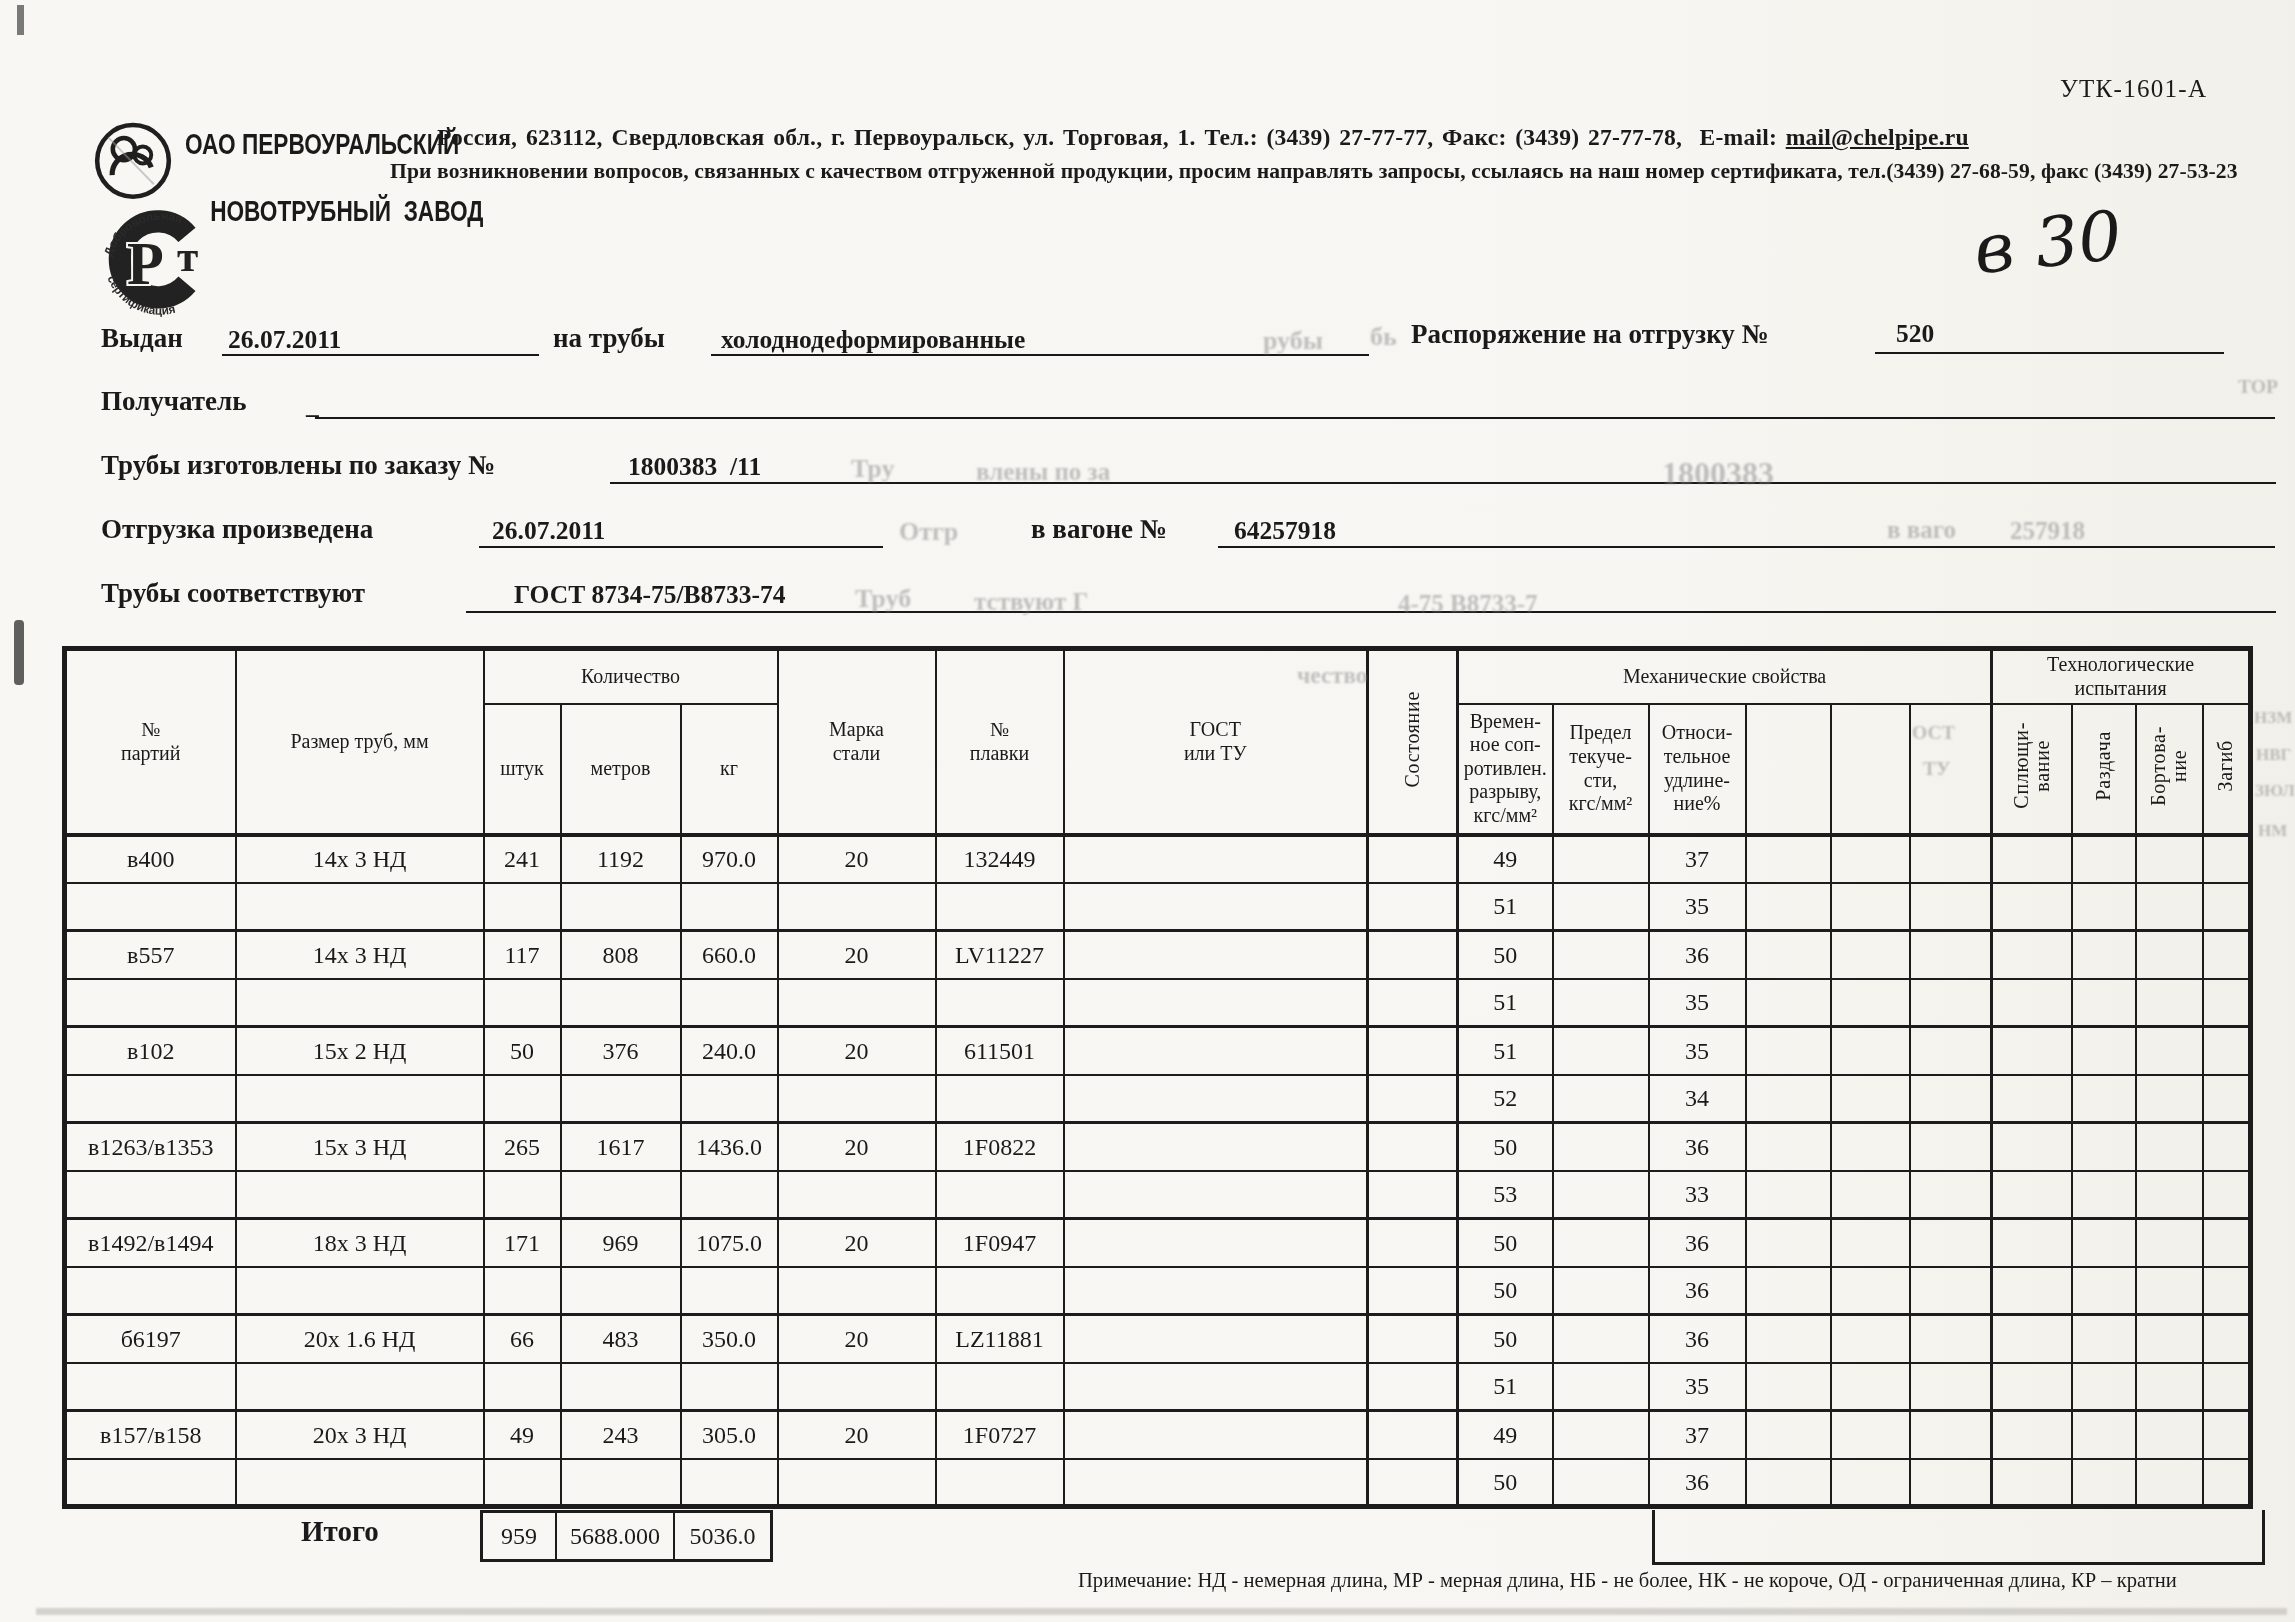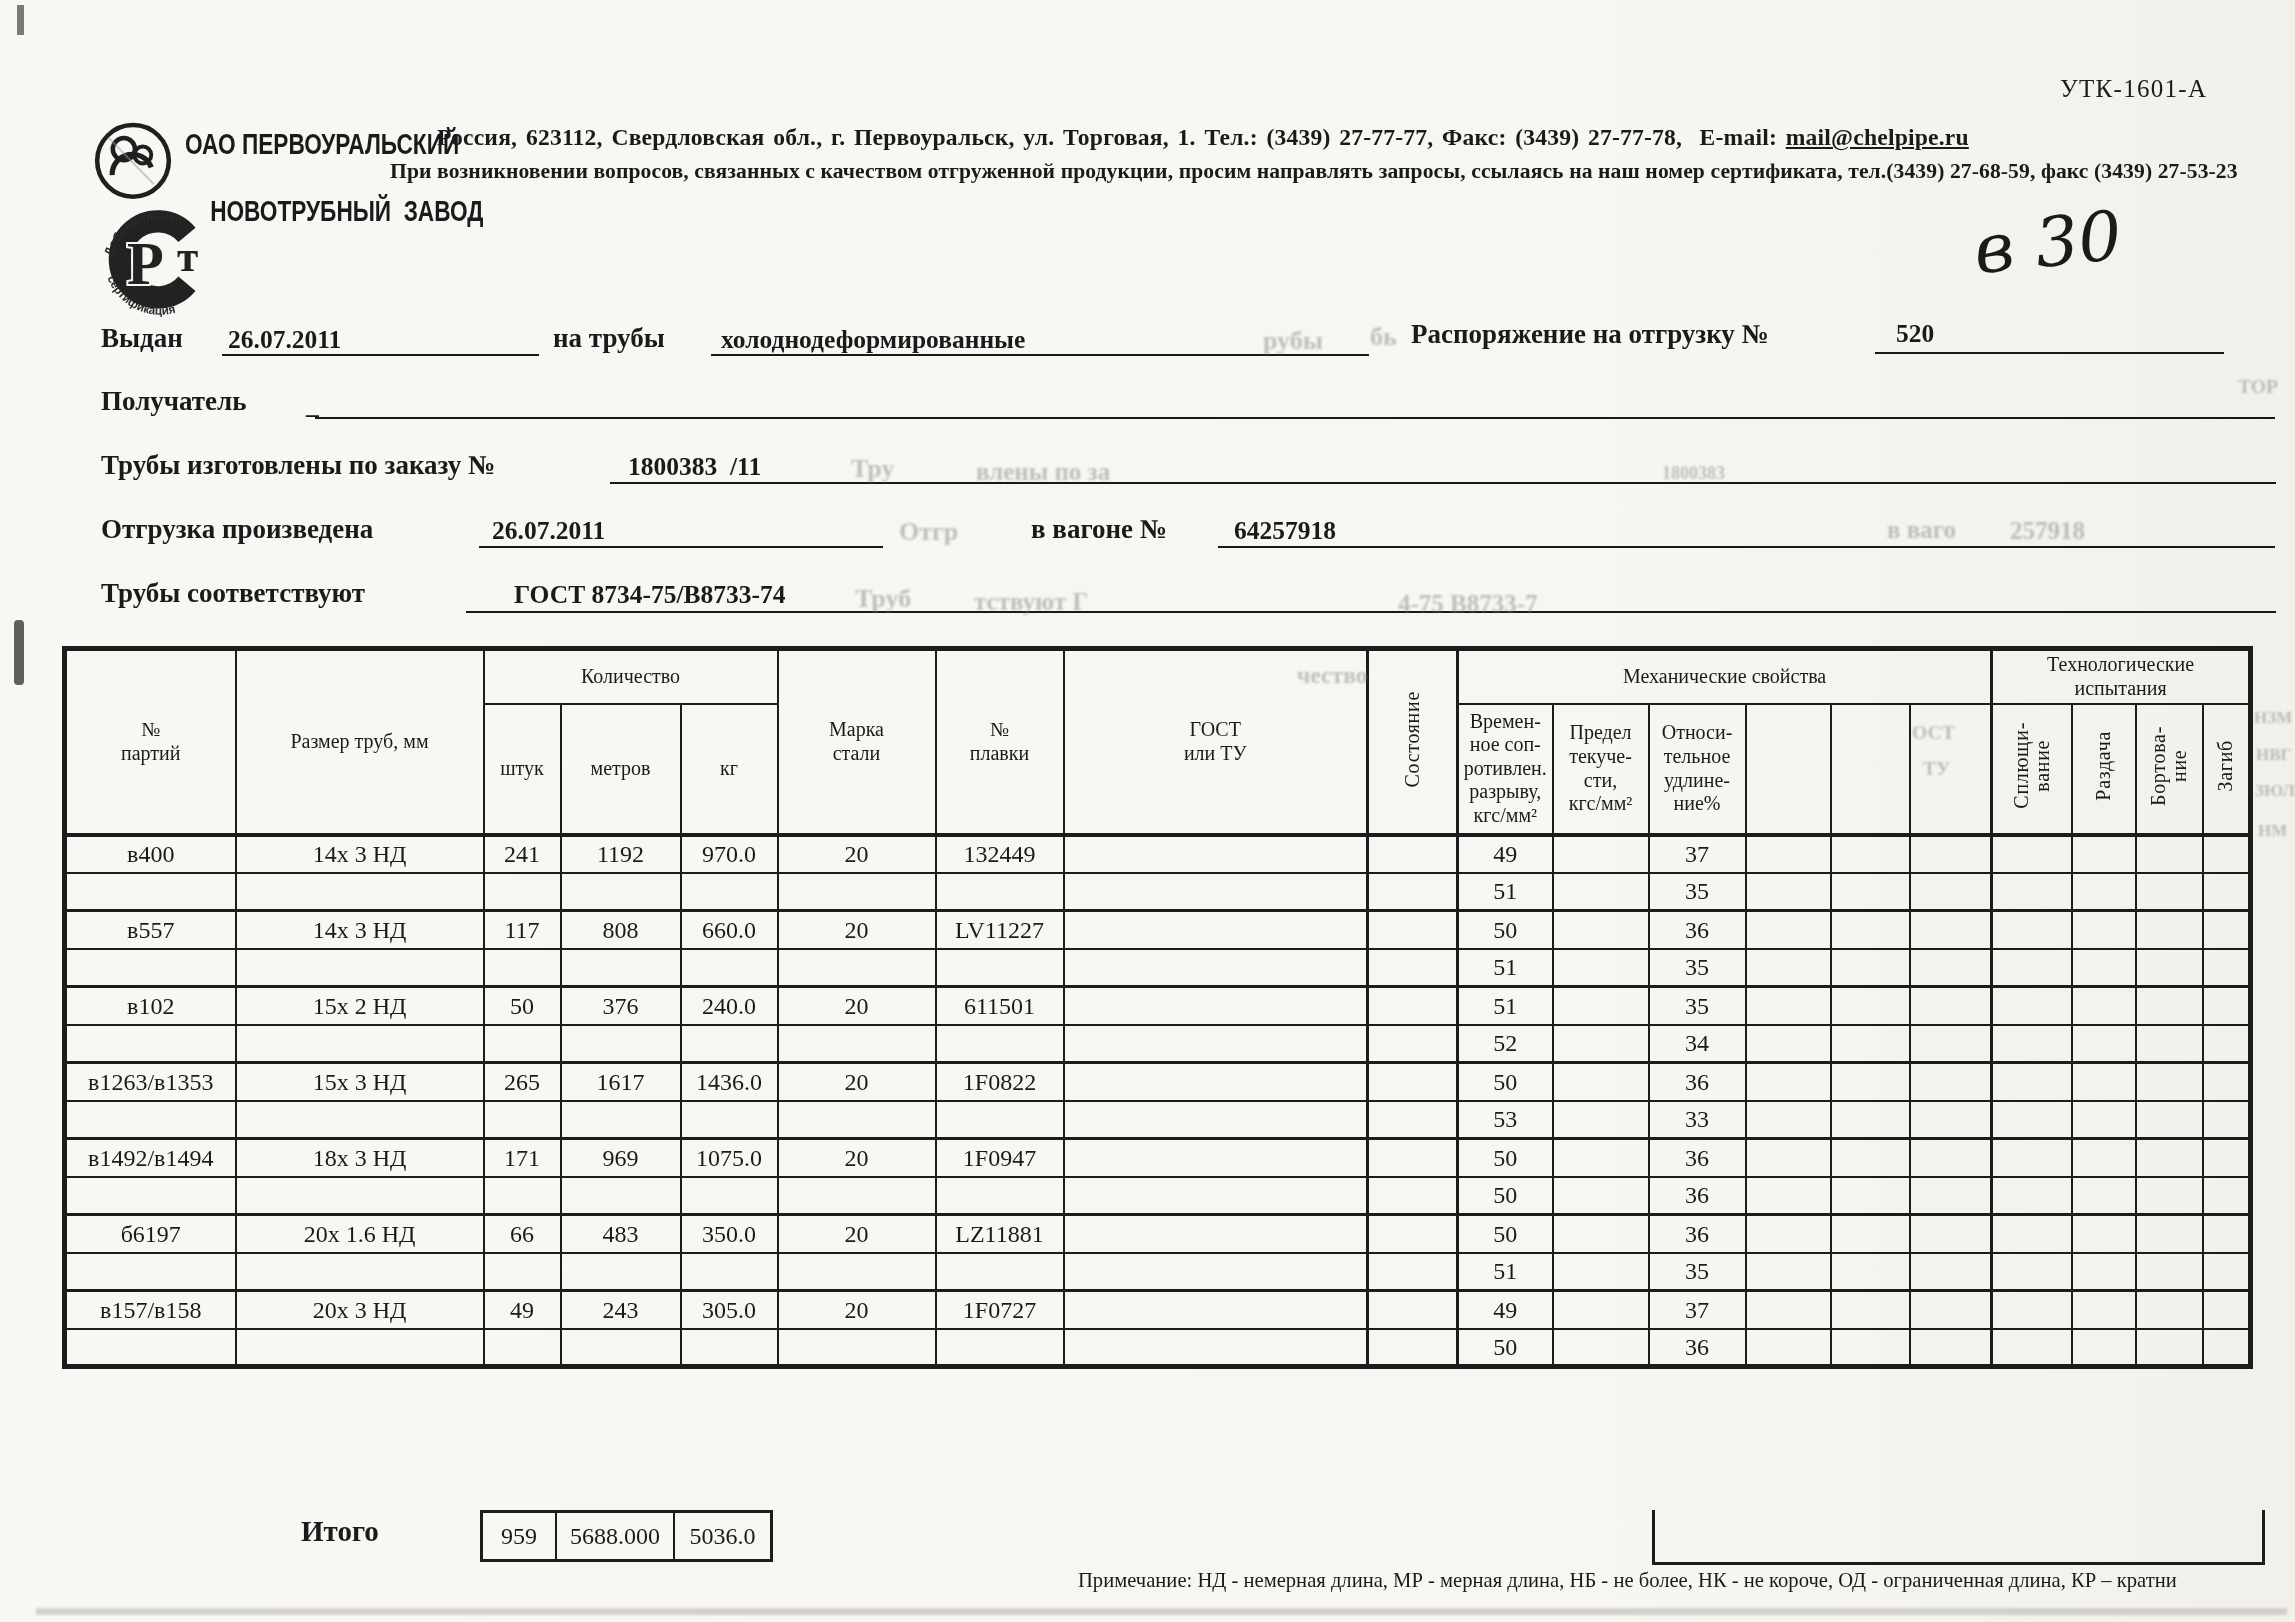--- a/index.html
+++ b/index.html
@@ -25,21 +25,21 @@
   .handnote{position:absolute;left:1974px;top:203px;font-size:68px;font-style:italic;
             font-family:"DejaVu Serif",serif;transform:rotate(-6deg);white-space:pre;}
 
   
   #cert-table{position:absolute;left:62px;top:646px;width:2187px;border-collapse:collapse;
               table-layout:fixed;border:5.2px solid #1c1c1c;}
   #cert-table th,#cert-table td{border:2px solid #1c1c1c;padding:0;text-align:center;vertical-align:middle;line-height:1.18;}
   #cert-table th{font-weight:normal;font-size:20px;white-space:pre-line;}
   #cert-table thead tr:nth-child(1){height:55px;}
   #cert-table thead tr:nth-child(2){height:131px;}
-  #cert-table tbody tr{height:38px;}
+  #cert-table tbody tr{height:48px;}
   #cert-table tbody td{font-size:24px;white-space:pre;}
   #cert-table tbody tr:first-child td{border-top:4.6px solid #1c1c1c;}
   #cert-table tr.pair-end td{border-bottom:3.3px solid #1c1c1c;}
   .bL{border-left-width:3.9px !important;}
   .bM{border-left-width:2.6px !important;}
   .vtext{writing-mode:vertical-rl;transform:rotate(180deg);display:inline-block;
          font-size:20px;letter-spacing:0.7px;white-space:pre-line;line-height:1.05;}
 
   .totline{position:absolute;left:301px;top:1515px;font-size:29px;font-weight:bold;white-space:pre;}
   .totals{position:absolute;left:480px;top:1510px;display:flex;border:3.9px solid #1c1c1c;}
@@ -491,21 +491,21 @@
   </div>
   <div class="stampbox"></div>
 
   <div class="footnote">Примечание: НД - немерная длина, МР - мерная длина, НБ - не более, НК - не короче, ОД - ограниченная длина, КР – кратни</div>
 
   <div class="ghost" style="left:1370px;top:322px;font-size:26px;">бь</div>
   <div class="ghost" style="left:1263px;top:326px;font-size:26px;">рубы</div>
   <div class="ghost" style="left:2238px;top:376px;font-size:19.6px;">ТОР</div>
   <div class="ghost" style="left:851px;top:454px;font-size:26px;">Тру</div>
   <div class="ghost" style="left:976px;top:458px;font-size:25px;">влены по за</div>
-  <div class="ghost" style="left:1662px;top:455px;font-size:18px;margin-top:8px;">1800383</div>
+  <div class="ghost" style="left:1662px;top:455px;font-size:32px;">1800383</div>
   <div class="ghost" style="left:899px;top:517px;font-size:26px;">Отгр</div>
   <div class="ghost" style="left:1887px;top:516px;font-size:25px;">в ваго</div>
   <div class="ghost" style="left:2010px;top:517px;font-size:25px;">257918</div>
   <div class="ghost" style="left:855px;top:584px;font-size:26px;text-align:center;">Труб</div>
   <div class="ghost" style="left:974px;top:588px;font-size:25px;">тствуют Г</div>
   <div class="ghost" style="left:1398px;top:590px;font-size:25px;">4-75 В8733-7</div>
   <div class="ghost" style="left:1297px;top:662px;font-size:23.6px;">чество</div>
   <div class="ghost" style="left:1912px;top:722px;font-size:19.6px;">ОСТ</div>
   <div class="ghost" style="left:1923px;top:758px;font-size:19.6px;">ТУ</div>
   <div class="ghost" style="left:2254px;top:708px;font-size:17px;">НЗМ</div>

